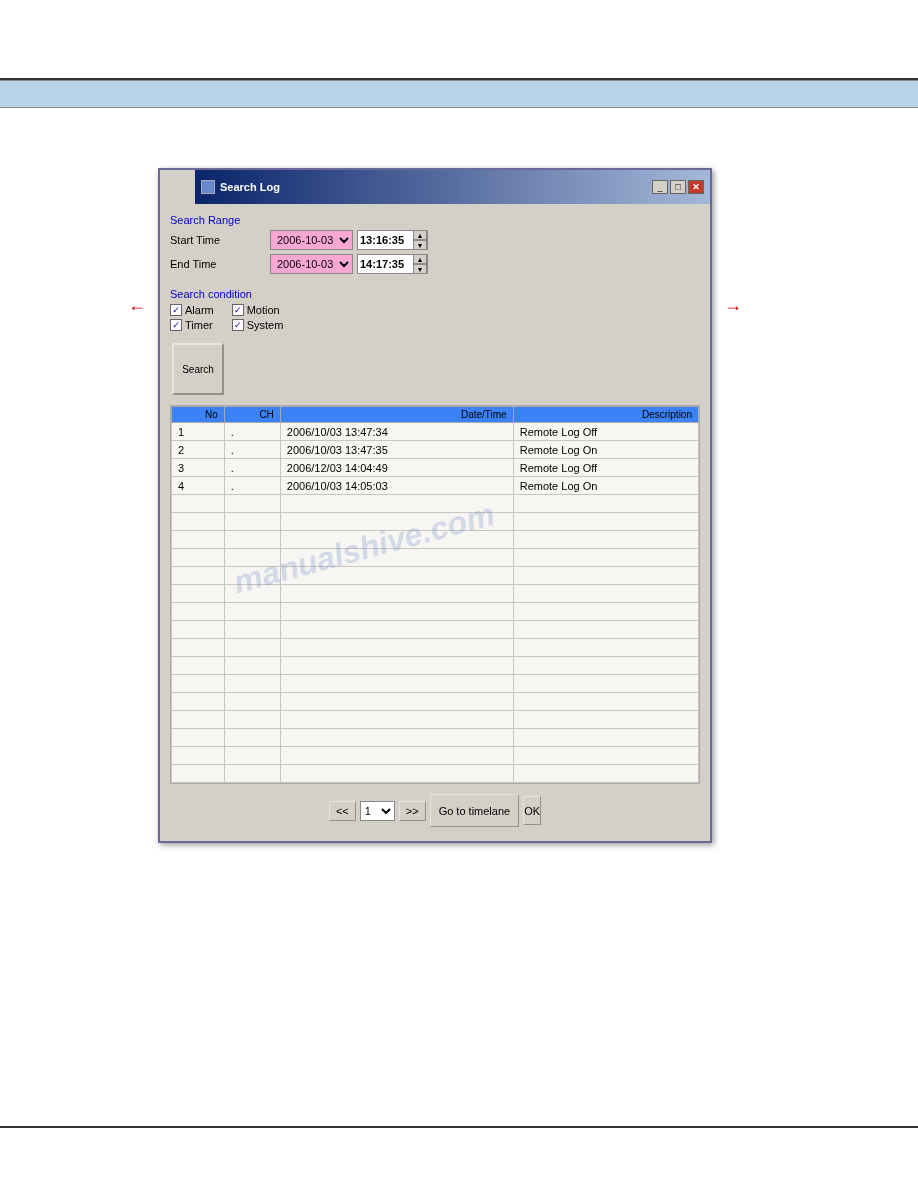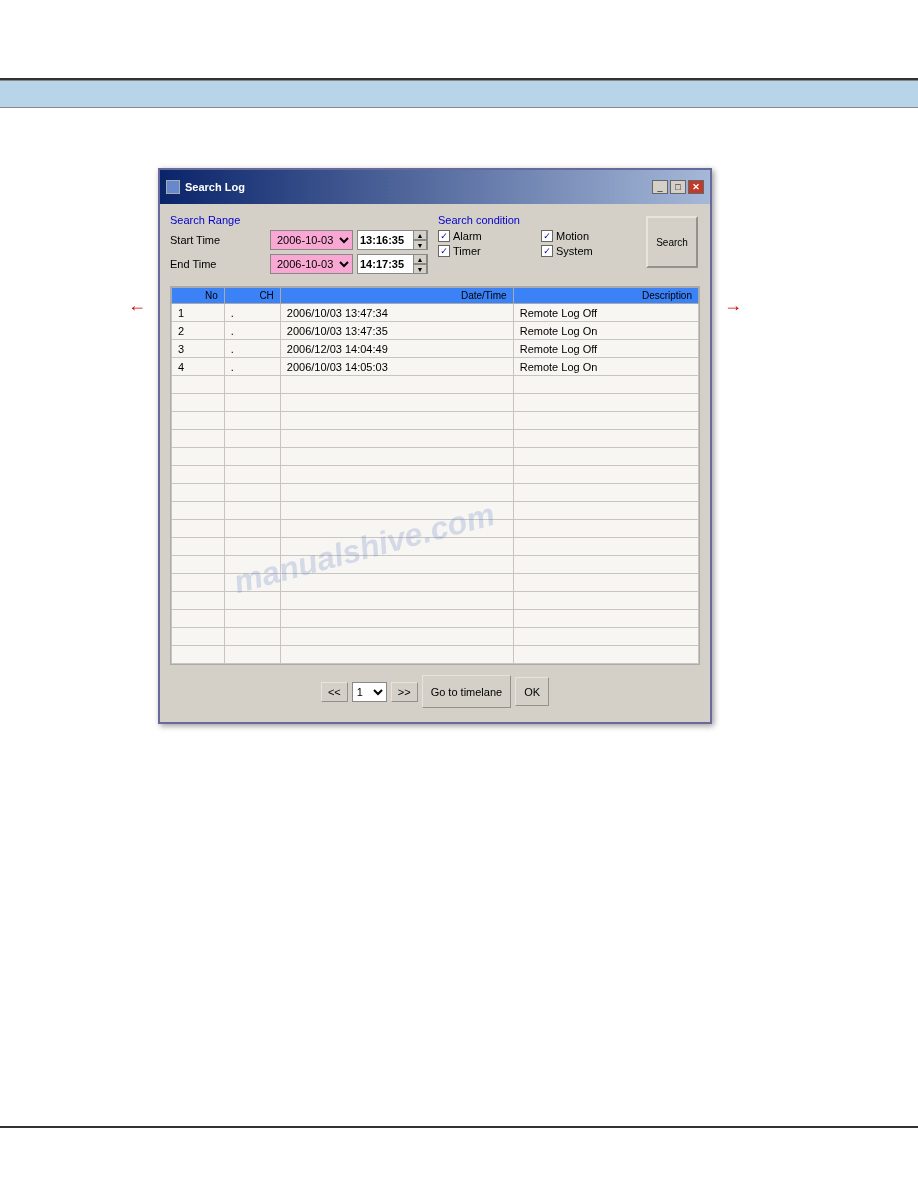--- a/index.html
+++ b/index.html
@@ -66,20 +66,21 @@
 
     
     .title-bar {
       background: linear-gradient(to right, #0a246a, #a6b8d8);
       color: white;
       padding: 17px 6px;
       display: flex;
       align-items: center;
       justify-content: space-between;
       height: 22px;
+      margin-left: 35px;
     }
     .title-bar-left {
       display: flex;
       align-items: center;
       gap: 5px;
     }
     .title-icon {
       width: 14px;
       height: 14px;
       background: #6688cc;
@@ -118,20 +119,21 @@
       padding: 10px;
       background: #d4d0c8;
     }
 
     
     .top-section {
       display: flex;
       gap: 10px;
       margin-bottom: 8px;
       align-items: flex-start;
+      flex-direction: column;
     }
 
     .search-range {
       flex: 1;
     }
     .search-range-title {
       color: #0000cc;
       font-size: 11px;
       margin-bottom: 4px;
     }
@@ -301,21 +303,21 @@
       height: 33px;
       padding: 0 8px;
       background: #d4d0c8;
       border: 1px outset #e8e4dc;
       font-size: 11px;
       cursor: pointer;
       font-family: Arial, sans-serif;
     }
     .ok-btn {
       height: 29px;
-      padding: 0 8px;
+      padding: 0 0;
       background: #d4d0c8;
       border: 1px outset #e8e4dc;
       font-size: 11px;
       cursor: pointer;
       font-family: Arial, sans-serif;
     }
 
     
     .watermark {
       position: absolute;

